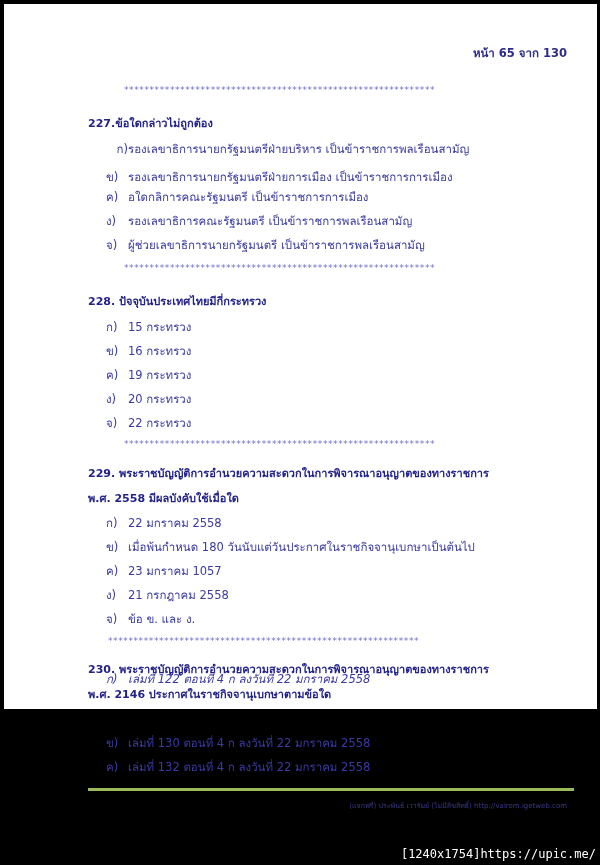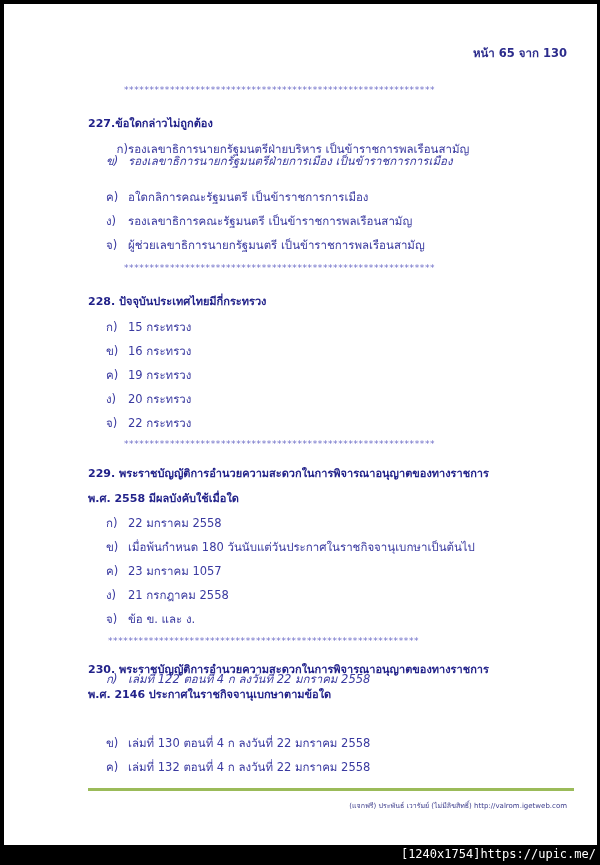--- a/index.html
+++ b/index.html
@@ -2,21 +2,21 @@
 <html><head>
   <meta charset="utf-8">
   <style>
     html, body { margin: 0; padding: 0; }
     body {
       width: 600px; height: 865px; position: relative; overflow: hidden;
       background: #000;
       font-family: "DejaVu Sans", "Liberation Sans", sans-serif;
     }
     .page {
-      position: absolute; left: 4px; top: 4px; width: 593px; height: 841px;
+      position: absolute; left: 4px; top: 4px; width: 593px; height: 705px;
       background: #ffffff;
     }
     .page-num {
       position: absolute; top: 40px; right: 30px;
       font-size: 11.5px; color: #2c2c8c; font-weight: bold;
     }
     .stars {
       position: absolute; color: #7070c8; font-size: 9px; letter-spacing: 0.6px;
       white-space: nowrap; overflow: hidden; height: 12px; line-height: 12px;
     }
@@ -45,21 +45,21 @@
 </head>
 <body>
 
 <div class="page">
   <div class="page-num">หน้า 65 จาก 130</div>
 
   <div class="stars" style="left:120px;top:80px;width:450px;">*************************************************************</div>
 
   <div class="q-title" style="top:110px;">227.ข้อใดกล่าวไม่ถูกต้อง</div>
   <div class="opt" style="top:136px;text-align:right;"><span class="lbl">ก)</span><span>รองเลขาธิการนายกรัฐมนตรีฝ่ายบริหาร เป็นข้าราชการพลเรือนสามัญ</span></div>
-  <div class="opt" style="top:148px;font-style:italic;"><span class="lbl">ข)</span><span>รองเลขาธิการนายกรัฐมนตรีฝ่ายการเมือง เป็นข้าราชการการเมือง</span></div>
+  <div class="opt" style="top:164px;"><span class="lbl">ข)</span><span>รองเลขาธิการนายกรัฐมนตรีฝ่ายการเมือง เป็นข้าราชการการเมือง</span></div>
   <div class="opt" style="top:184px;"><span class="lbl">ค)</span><span>อใดกลิการคณะรัฐมนตรี เป็นข้าราชการการเมือง</span></div>
   <div class="opt" style="top:208px;"><span class="lbl">ง)</span><span>รองเลขาธิการคณะรัฐมนตรี เป็นข้าราชการพลเรือนสามัญ</span></div>
   <div class="opt" style="top:232px;"><span class="lbl">จ)</span><span>ผู้ช่วยเลขาธิการนายกรัฐมนตรี เป็นข้าราชการพลเรือนสามัญ</span></div>
 
   <div class="stars" style="left:120px;top:258px;width:450px;">*************************************************************</div>
 
   <div class="q-title" style="top:288px;">228. ปัจจุบันประเทศไทยมีกี่กระทรวง</div>
   <div class="opt" style="top:314px;"><span class="lbl">ก)</span><span>15 กระทรวง</span></div>
   <div class="opt" style="top:338px;"><span class="lbl">ข)</span><span>16 กระทรวง</span></div>
   <div class="opt" style="top:362px;"><span class="lbl">ค)</span><span>19 กระทรวง</span></div>

